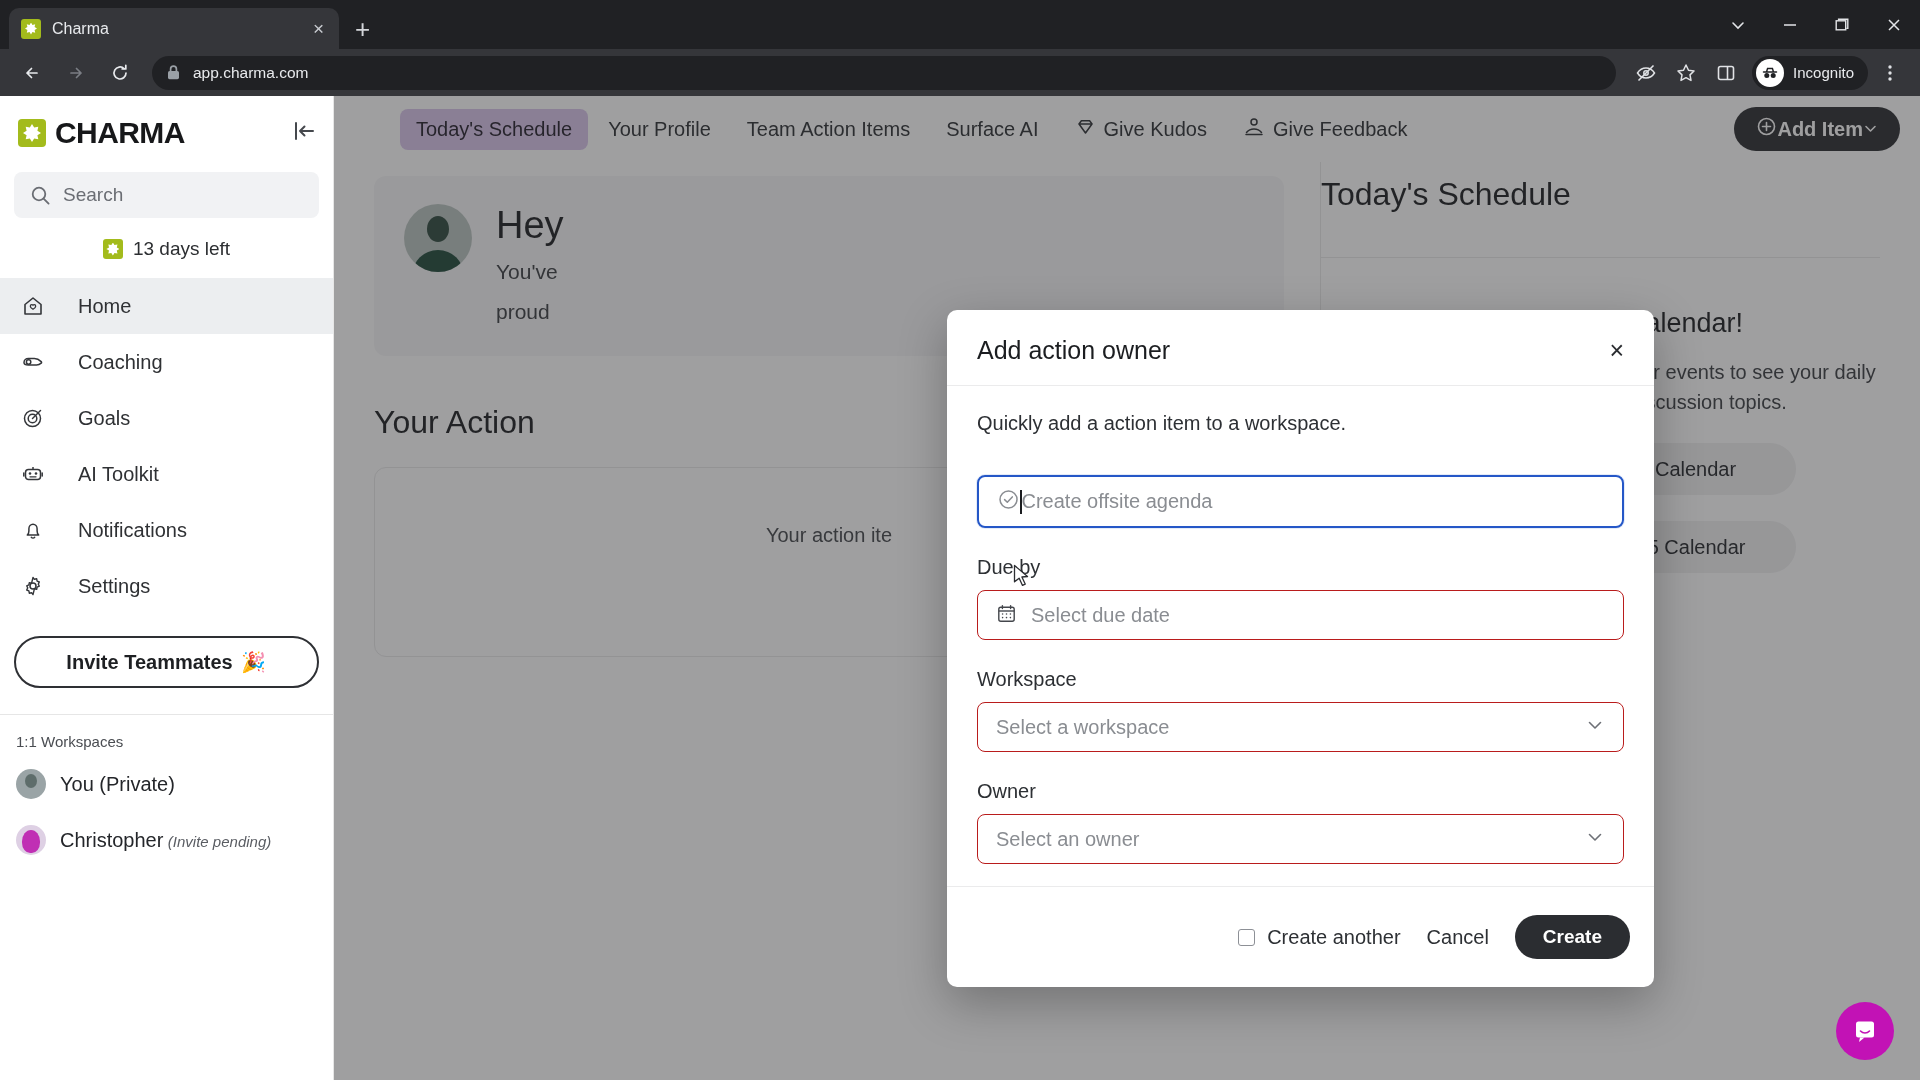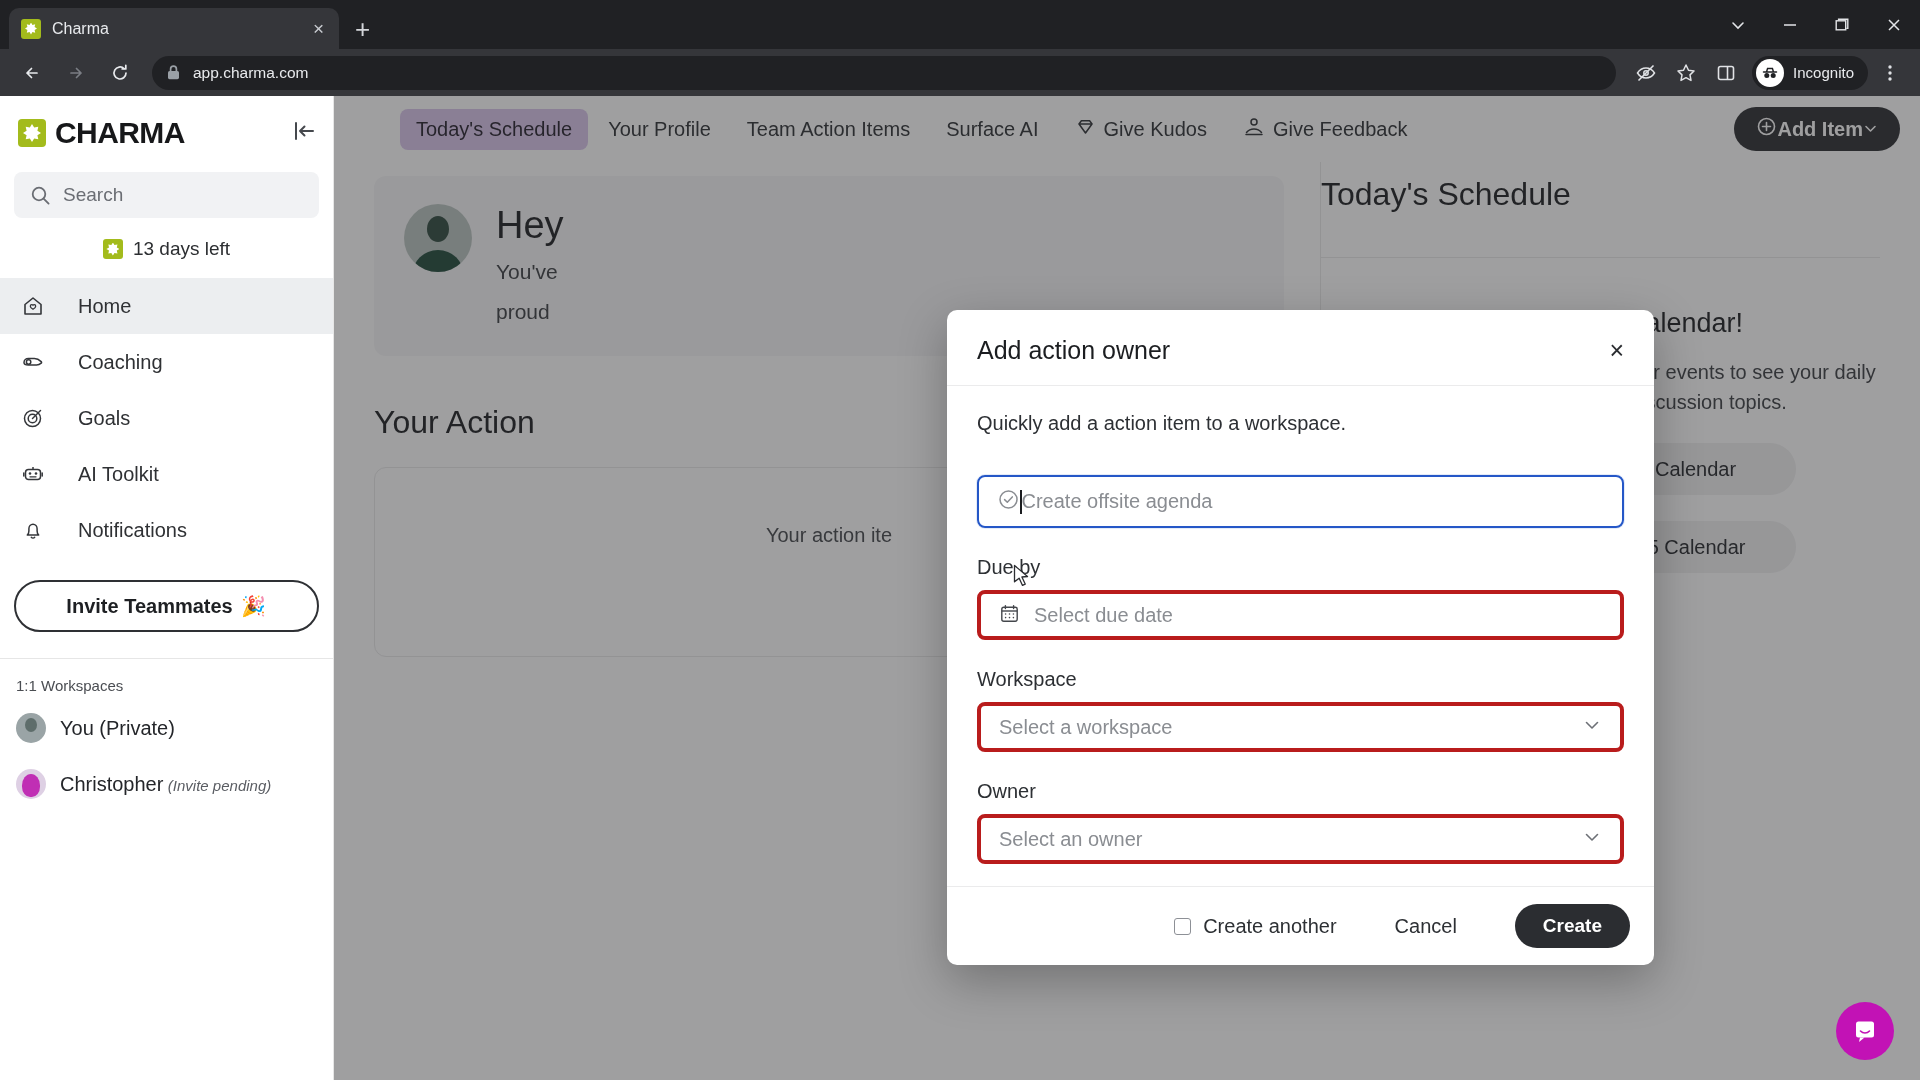--- a/index.html
+++ b/index.html
@@ -183,27 +183,27 @@
   .modal-desc { font-size: 20px; color: #2d3034; }
   .title-input {
     margin-top: 40px; height: 53px; border: 2px solid #2557c7; border-radius: 8px;
     display: flex; align-items: center; padding: 0 18px;
     box-shadow: 0 0 0 1px rgba(37,87,199,0.12);
   }
   .caret { width: 1.5px; height: 24px; background: #1b1d20; }
   .ti-ph { font-size: 20px; color: #8a8d92; }
   .field-label { font-size: 20px; color: #2d3034; margin-top: 28px; }
   .field-box {
-    margin-top: 11px; height: 50px; border: 4px solid #b91c1c; border-radius: 8px;
+    margin-top: 11px; height: 50px; border: 1px solid #b91c1c; border-radius: 8px;
     display: flex; align-items: center; padding: 0 18px; gap: 14px;
   }
   .field-ph { font-size: 20px; color: #8a8d92; flex: 1; }
   .modal-foot {
-    border-top: 1px solid #ebebec; padding: 17px 24px; display: flex; align-items: center;
-    justify-content: flex-end; gap: 48px;
+    border-top: 1px solid #ebebec; padding: 28px 24px; display: flex; align-items: center;
+    justify-content: flex-end; gap: 16px;
   }
   .chk-wrap { display: flex; align-items: center; gap: 12px; }
   .chk { width: 17px; height: 17px; border: 1.5px solid #8d9096; border-radius: 3px; }
   .chk-label { font-size: 20px; color: #2d3034; }
   .btn-cancel { font-size: 20px; color: #2d3034; padding: 6px 10px; }
   .btn-create {
     background: #2b2d31; color: #fff; font-size: 19px; font-weight: 700;
     border-radius: 22px; height: 44px; padding: 0 28px; display: flex; align-items: center;
   }
 
@@ -386,20 +386,29 @@
         </div>
         <div class="nav-item">
           <span class="nav-ico">
             <svg width="24" height="24" viewBox="0 0 24 24">
                 <path d="M6.3 17h11.4c-1.3-1.2-1.6-2.3-1.6-4v-2.2c0-2.5-1.8-4.5-4.1-4.5S7.9 8.3 7.9 10.8V13c0 1.7-.3 2.8-1.6 4z" stroke="currentColor" stroke-width="1.5" fill="none" stroke-linejoin="round"></path>
                 <path d="M10.3 19.3c.4.5 1 .8 1.7.8s1.3-.3 1.7-.8" stroke="currentColor" stroke-width="1.4" fill="none" stroke-linecap="round"></path>
               </svg>
           </span>
           <span>Notifications</span>
         </div>
+        <div class="nav-item">
+          <span class="nav-ico">
+            <svg width="24" height="24" viewBox="0 0 24 24">
+                <circle cx="12" cy="12" r="3" stroke="currentColor" stroke-width="1.5" fill="none"></circle>
+                <path d="M12 3.4l1.4 1.9 2.3-.5.4 2.3 2.2.9-1 2.1 1 2.1-2.2.9-.4 2.3-2.3-.5L12 20.6l-1.4-1.9-2.3.5-.4-2.3-2.2-.9 1-2.1-1-2.1 2.2-.9.4-2.3 2.3.5z" stroke="currentColor" stroke-width="1.4" fill="none" stroke-linejoin="round"></path>
+              </svg>
+          </span>
+          <span>Settings</span>
+        </div>
       </div>
 
       <div class="invite-btn">
         <span>Invite Teammates</span>
         <span>🎉</span>
       </div>
 
       <div class="side-sep"></div>
       <div class="ws-head">1:1 Workspaces</div>
 

